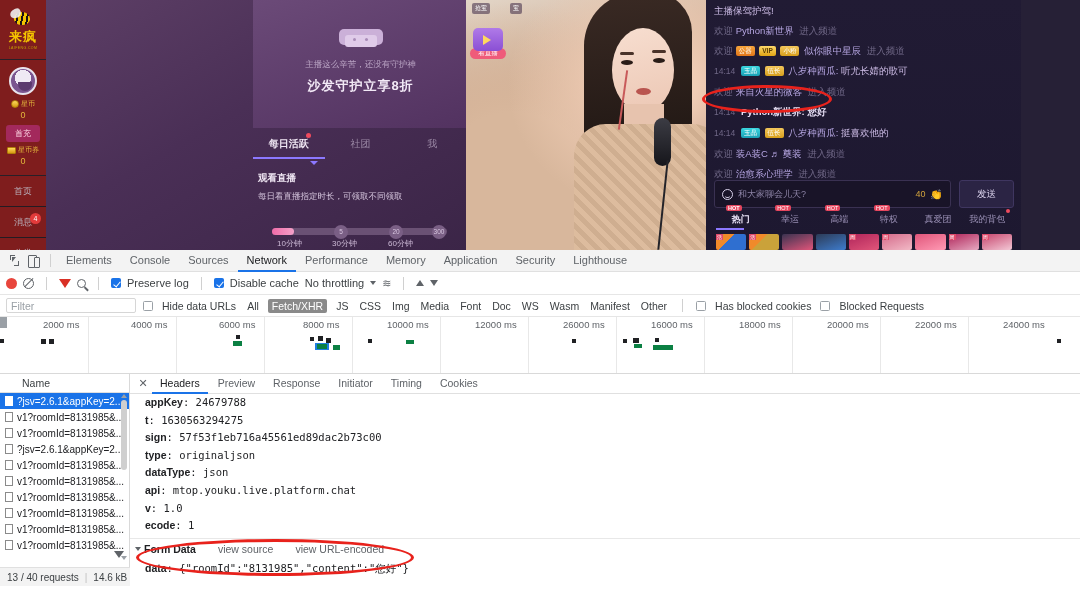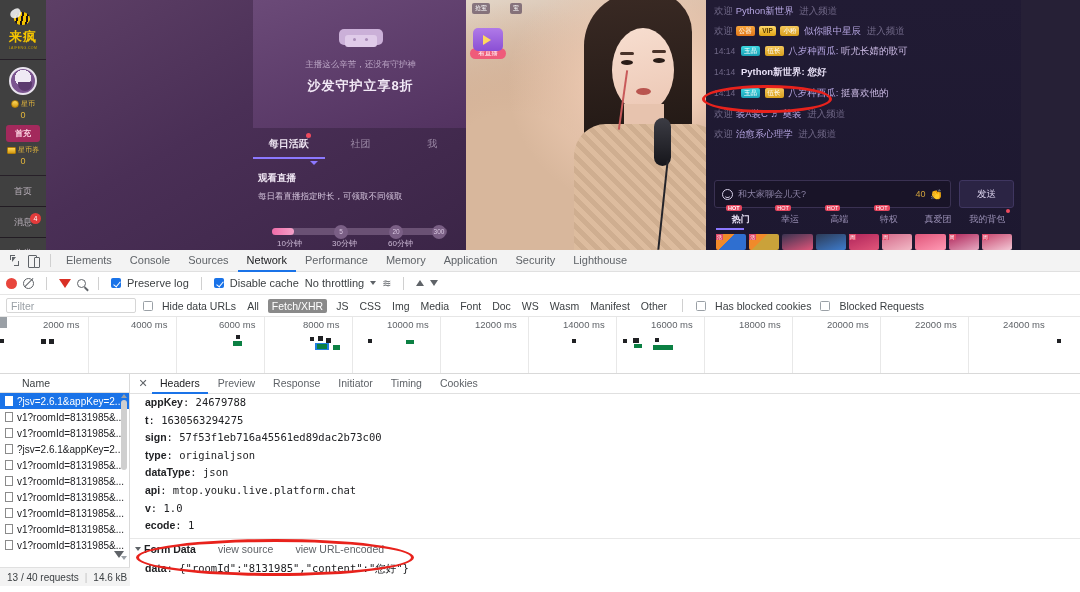--- a/index.html
+++ b/index.html
@@ -9,21 +9,21 @@
     overflow: hidden; background: #fff;
   }
   #root { position: relative; width: 1080px; height: 592px; }
 
   
   .page-top { position: absolute; left: 0; top: 0; width: 1080px; height: 250px; overflow: hidden; }
 
   
   .lf-nav {
     position: absolute; left: 0; top: 0; width: 46px; height: 298px;
-    background: #404040; color: #cfc7cf; z-index: 5;
+    background: #7f1d1d; color: #cfc7cf; z-index: 5;
   }
   .lf-logo { height: 60px; display:flex; flex-direction:column; align-items:center; justify-content:center;
              border-bottom: 1px solid #272028; }
   .bee { width: 26px; height: 18px; position: relative; }
   .bee:before { content:""; position:absolute; left:4px; top:3px; width:16px; height:13px; border-radius:50% 50% 45% 45%;
                 background: repeating-linear-gradient(100deg,#f2c200 0 3px,#191017 3px 5px); }
   .bee:after  { content:""; position:absolute; left:0px; top:0px; width:11px; height:9px; border-radius:60% 40% 50% 50%;
                 background:#efefef; opacity:.9; transform:rotate(-22deg); }
   .lf-logo-text { font-size: 13px; font-weight: 700; color: #f4c400; letter-spacing: 1px; margin-top: 1px;
                   font-family:"DejaVu Sans", sans-serif; }
@@ -32,21 +32,21 @@
   .lf-user { padding: 7px 0 8px; text-align: center; border-bottom: 1px solid #272028; }
   .avatar { width: 28px; height: 28px; border-radius: 50%; margin: 0 auto 4px;
             background: radial-gradient(circle at 50% 38%, #efe9f4 0 42%, #7b5590 43% 100%);
             border: 2px solid #e9e4ee; position: relative; }
   .avatar:after { content:""; position:absolute; left:7px; top:13px; width:14px; height:9px; border-radius:0 0 7px 7px; background:#5b3a6e; }
   .coin-row { display:flex; align-items:center; justify-content:center; gap:2px; font-size:7px; color:#e4b73c; }
   .coin { width:8px; height:8px; border-radius:50%; background:linear-gradient(#ffd95e,#d79c12); border:1px solid #b07d09; }
   .coin-sq { width:9px;height:7px;border-radius:1px;background:linear-gradient(#ffd95e,#d79c12);border:1px solid #b07d09; }
   .coin-val { font-size: 9px; color:#e4b73c; line-height: 12px; }
   .recharge { display:inline-block; margin:4px 0 3px; padding:3px 9px; border-radius:3px;
-              background:#a3295c; color:#ffd8e6; font-size:8px; font-weight:700; }
+              background:#a3295c; color:#ffd8e6; font-size:8px; font-weight:400; }
   .lf-menu { text-align:center; }
   .lf-menu-item { position:relative; height:31px; line-height:31px; font-size:9px; color:#b9b0ba;
                   border-bottom:1px solid #221c23; }
   .badge { position:absolute; top:6px; right:5px; min-width:11px; height:11px; line-height:11px; border-radius:6px;
            background:#e23b3b; color:#fff; font-size:7px; padding:0 2px; }
 
   
   .lf-panelbg { position:absolute; left:46px; top:0; width:420px; height:250px;
                 background: linear-gradient(150deg,#5d3f66 0%, #4a2f56 45%, #3b2547 100%); }
   .promo-card { position:absolute; left:253px; top:0; width:215px; height:128px;
@@ -327,20 +327,23 @@
       <div class="vtag" style="left:6px">抢宝</div>
       <div class="vtag" style="left:44px">宝</div>
       <div class="live-badge">
         <div class="live-tv"></div>
         <div class="live-txt">看直播</div>
       </div>
     </div>
 
     <div class="chat">
 
+      <div class="chat-line">
+        <span class="c-msg">主播保驾护驾!</span>
+      </div>
 
       <div class="chat-line">
         <span class="c-wel">欢迎</span>
         <span class="c-name">Python新世界</span>
         <span class="c-enter">进入频道</span>
       </div>
 
       <div class="chat-line">
         <span class="c-wel">欢迎</span>
         <span class="tagc t-org">公器</span>
@@ -351,20 +354,25 @@
       </div>
 
       <div class="chat-line">
         <span class="c-time">14:14</span>
         <span class="tagc t-cyan">玉晶</span>
         <span class="tagc t-gold">伍长</span>
         <span class="c-name">八岁种西瓜:</span>
         <span class="c-msg">听尤长婧的歌可</span>
       </div>
 
+      <div class="chat-line">
+        <span class="c-wel">欢迎</span>
+        <span class="c-name">来自火星的微客</span>
+        <span class="c-enter">进入频道</span>
+      </div>
 
       <div class="chat-line">
         <span class="c-time">14:14</span>
         <span class="c-me">Python新世界:</span>
         <span class="c-me">您好</span>
       </div>
 
       <div class="chat-line">
         <span class="c-time">14:14</span>
         <span class="tagc t-cyan">玉晶</span>
@@ -530,21 +538,21 @@
         <div class="ov-col" style="left:792px;width:0"></div>
         <div class="ov-col" style="left:880px;width:0"></div>
         <div class="ov-col" style="left:968px;width:0"></div>
       </div>
       <div class="ov-tick" style="left:43px">2000 ms</div>
       <div class="ov-tick" style="left:131px">4000 ms</div>
       <div class="ov-tick" style="left:219px">6000 ms</div>
       <div class="ov-tick" style="left:303px">8000 ms</div>
       <div class="ov-tick" style="left:387px">10000 ms</div>
       <div class="ov-tick" style="left:475px">12000 ms</div>
-      <div class="ov-tick" style="left:563px">14000 ms</div>
+      <div class="ov-tick" style="left:563px">26000 ms</div>
       <div class="ov-tick" style="left:651px">16000 ms</div>
       <div class="ov-tick" style="left:739px">18000 ms</div>
       <div class="ov-tick" style="left:827px">20000 ms</div>
       <div class="ov-tick" style="left:915px">22000 ms</div>
       <div class="ov-tick" style="left:1003px">24000 ms</div>
 
       <div class="ov-sq" style="left:0px;top:22px;width:4px;height:4px"></div>
       <div class="ov-sq" style="left:41px;top:22px;width:5px;height:5px"></div>
       <div class="ov-sq" style="left:49px;top:22px;width:5px;height:5px"></div>
       <div class="ov-sq" style="left:236px;top:18px;width:4px;height:4px"></div>

